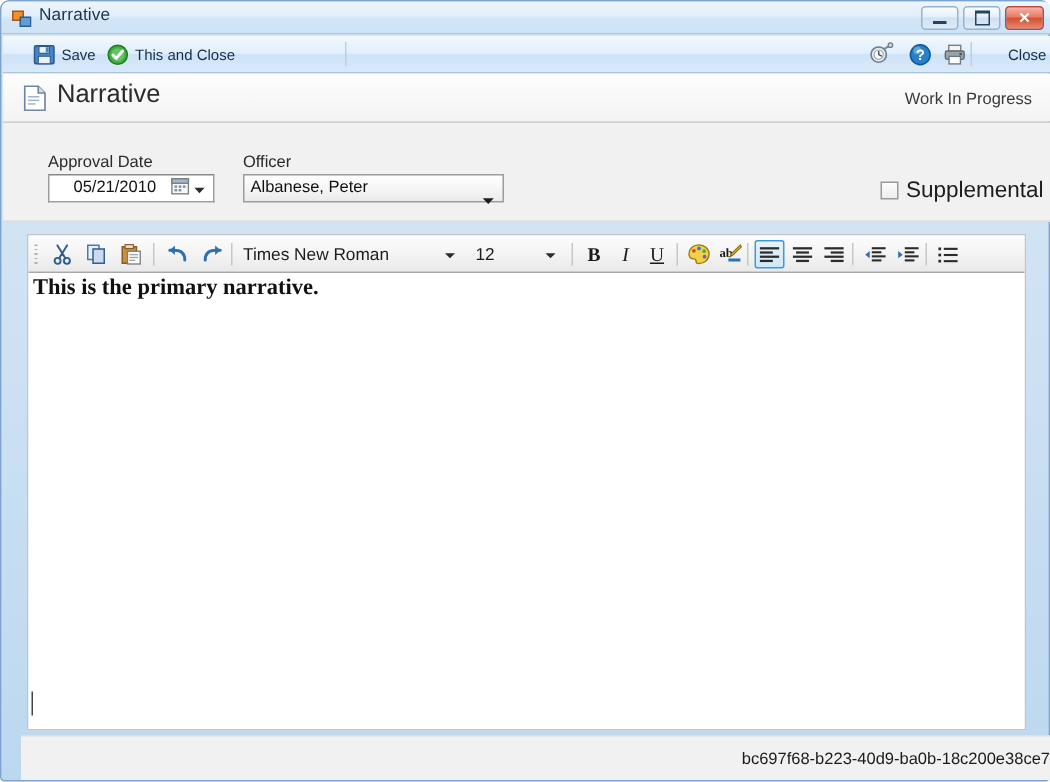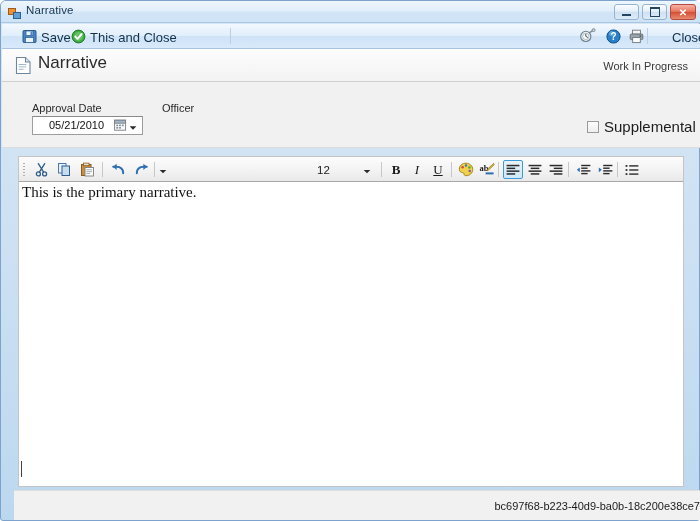--- a/index.html
+++ b/index.html
@@ -73,21 +73,21 @@
     left: 1px; top: 23px;
     width: 698px; height: 25px;
     box-sizing: border-box;
     background: linear-gradient(180deg,#f2f8fe 0%, #e1eefb 48%, #cfe3f7 52%, #d8e9fa 100%);
     border-bottom: 1px solid #a7c4e1;
   }
   .cmd {
     position: absolute; top: 2px; height: 21px;
     display: flex; align-items: center;
     padding: 0 5px;
-    font-size: 13px;
+    font-size: 10px;
     color: #12304a;
     white-space: nowrap;
     border: 1px solid transparent;
     border-radius: 3px;
   }
   .cmd .lbl { margin-left: 4px; }
   #cmd-save { left: 14px; }
   #cmd-saveclose { left: 63px; }
   #cmd-delete { left: 165px; }
   #cmd-submit { left: 470px; }
@@ -243,20 +243,21 @@
     width: 664px; height: 304px;
     background: #fff;
     overflow: hidden;
   }
   #narrative-text {
     position: absolute; left: 3px; top: 2px;
     font-family: "Liberation Serif", serif;
     font-size: 15px;
     color: #111;
     white-space: pre-wrap;
+    font-weight: bold;
   }
   #caret {
     position: absolute; left: 2px; top: 304px;
     width: 1px; height: 16px;
     background: #444;
   }
 
   
   #statusbar {
     position: absolute;
@@ -399,20 +400,28 @@
         <span>
           <svg width="8" height="6" viewBox="0 0 8 6">
               <path d="M0.6 1.2 L4 4.8 L7.4 1.2 Z" fill="#2b2b2b"></path>
             </svg>
         </span>
       </span>
     </div>
 
     <span class="fld-label" id="lbl-officer">Officer</span>
 
+    <div id="officer-box">
+      <span id="officer-value">Albanese, Peter</span>
+      <span id="officer-arrow">
+        <svg width="9" height="6" viewBox="0 0 9 6">
+            <path d="M0.8 1.2 L4.5 5 L8.2 1.2 Z" fill="#1c1c1c"></path>
+          </svg>
+      </span>
+    </div>
 
     <div id="supp-wrap">
       <span id="supp-box"></span>
       <span id="supp-label">Supplemental</span>
     </div>
   </div>
 
   <div id="editor-panel">
 
     <div id="edit-toolbar">
@@ -456,20 +465,21 @@
       <div class="tb" style="left:112px">
         <svg width="15" height="15" viewBox="0 0 15 15">
           <path d="M2.8 11.3 C2.8 6.8 5.6 4.8 9.8 4.8 L12.8 4.8" stroke="#2f6fb0" stroke-width="2" fill="none" stroke-linecap="round"></path>
           <path d="M9.4 1.7 L13.0 4.8 L9.4 8.0 Z" fill="#2f6fb0"></path>
         </svg>
       </div>
 
       <div class="tsep" style="left:135px"></div>
 
       <div class="combo" id="font-combo">
+        <span class="ctext">Times New Roman</span>
         <span class="carrow">
           <svg width="8" height="5" viewBox="0 0 8 5">
               <path d="M0.7 0.9 L4 4.2 L7.3 0.9 Z" fill="#2b2b2b"></path>
             </svg>
         </span>
       </div>
 
       <div class="combo" id="size-combo">
         <span class="ctext">12</span>
         <span class="carrow">

